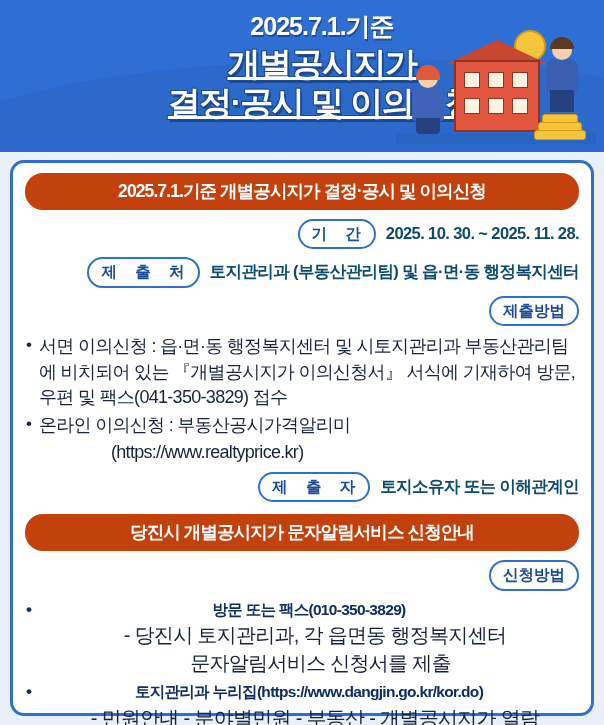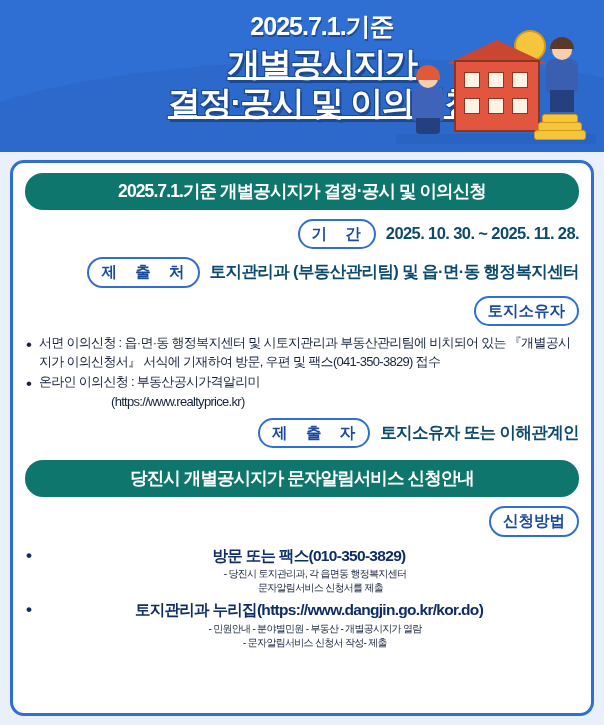--- a/index.html
+++ b/index.html
@@ -167,21 +167,21 @@
     position: relative;
     margin: 8px 10px 0 10px;
     background: #ffffff;
     border: 3px solid #2f6fd4;
     border-radius: 14px;
     padding: 10px 12px 12px 12px;
     box-sizing: border-box;
     height: 556px;
   }
   .section-bar {
-    background: #0f766e;
+    background: #c2410c;
     color: #ffffff;
     font-size: 17.5px;
     font-weight: bold;
     letter-spacing: -0.9px;
     text-align: center;
     padding: 6px 4px 7px 4px;
     border-radius: 18px;
     margin-bottom: 9px;
   }
   .section-bar.alt {
@@ -218,21 +218,21 @@
     letter-spacing: -0.6px;
     padding: 4px 0 0 10px;
     line-height: 1.3;
   }
   .bullets {
     margin: 4px 0 0 0;
     padding: 0;
     list-style: none;
   }
   .bullets li {
-    font-size: 13px;
+    font-size: 18px;
     color: #16233b;
     letter-spacing: -0.7px;
     line-height: 1.42;
     margin-bottom: 2px;
     position: relative;
     padding-left: 14px;
   }
   .bullets li::before {
     content: "•";
     position: absolute;
@@ -267,21 +267,21 @@
   }
   .bullets2 > li::before {
     content: "•";
     position: absolute;
     left: 1px;
     top: -1px;
     font-size: 17px;
     color: #0f2d66;
   }
   .sub {
-    font-size: 10px;
+    font-size: 20px;
     font-weight: normal;
     color: #16233b;
     letter-spacing: -0.7px;
     line-height: 1.4;
     padding-left: 12px;
     margin-top: 1px;
   }
   .sub .plain {
     padding-left: 11px;
     display: block;
@@ -338,21 +338,21 @@
       <div class="pill spaced">기 간</div>
       <div class="row-value">2025. 10. 30. ~ 2025. 11. 28.</div>
     </div>
 
     <div class="row">
       <div class="pill spaced">제 출 처</div>
       <div class="row-value">토지관리과 (부동산관리팀) 및 읍·면·동 행정복지센터</div>
     </div>
 
     <div class="row">
-      <div class="pill">토지소유자</div>
+      <div class="pill">제출방법</div>
     </div>
 
     <ul class="bullets">
       <li>서면 이의신청 : 읍·면·동 행정복지센터 및 시토지관리과 부동산관리팀에 비치되어 있는 『개별공시지가 이의신청서』 서식에 기재하여 방문, 우편 및 팩스(041-350-3829) 접수</li>
       <li>온라인 이의신청 : 부동산공시가격알리미</li>
       <li class="nodot">
         <span class="indent-center">(https://www.realtyprice.kr)</span>
       </li>
     </ul>
 

